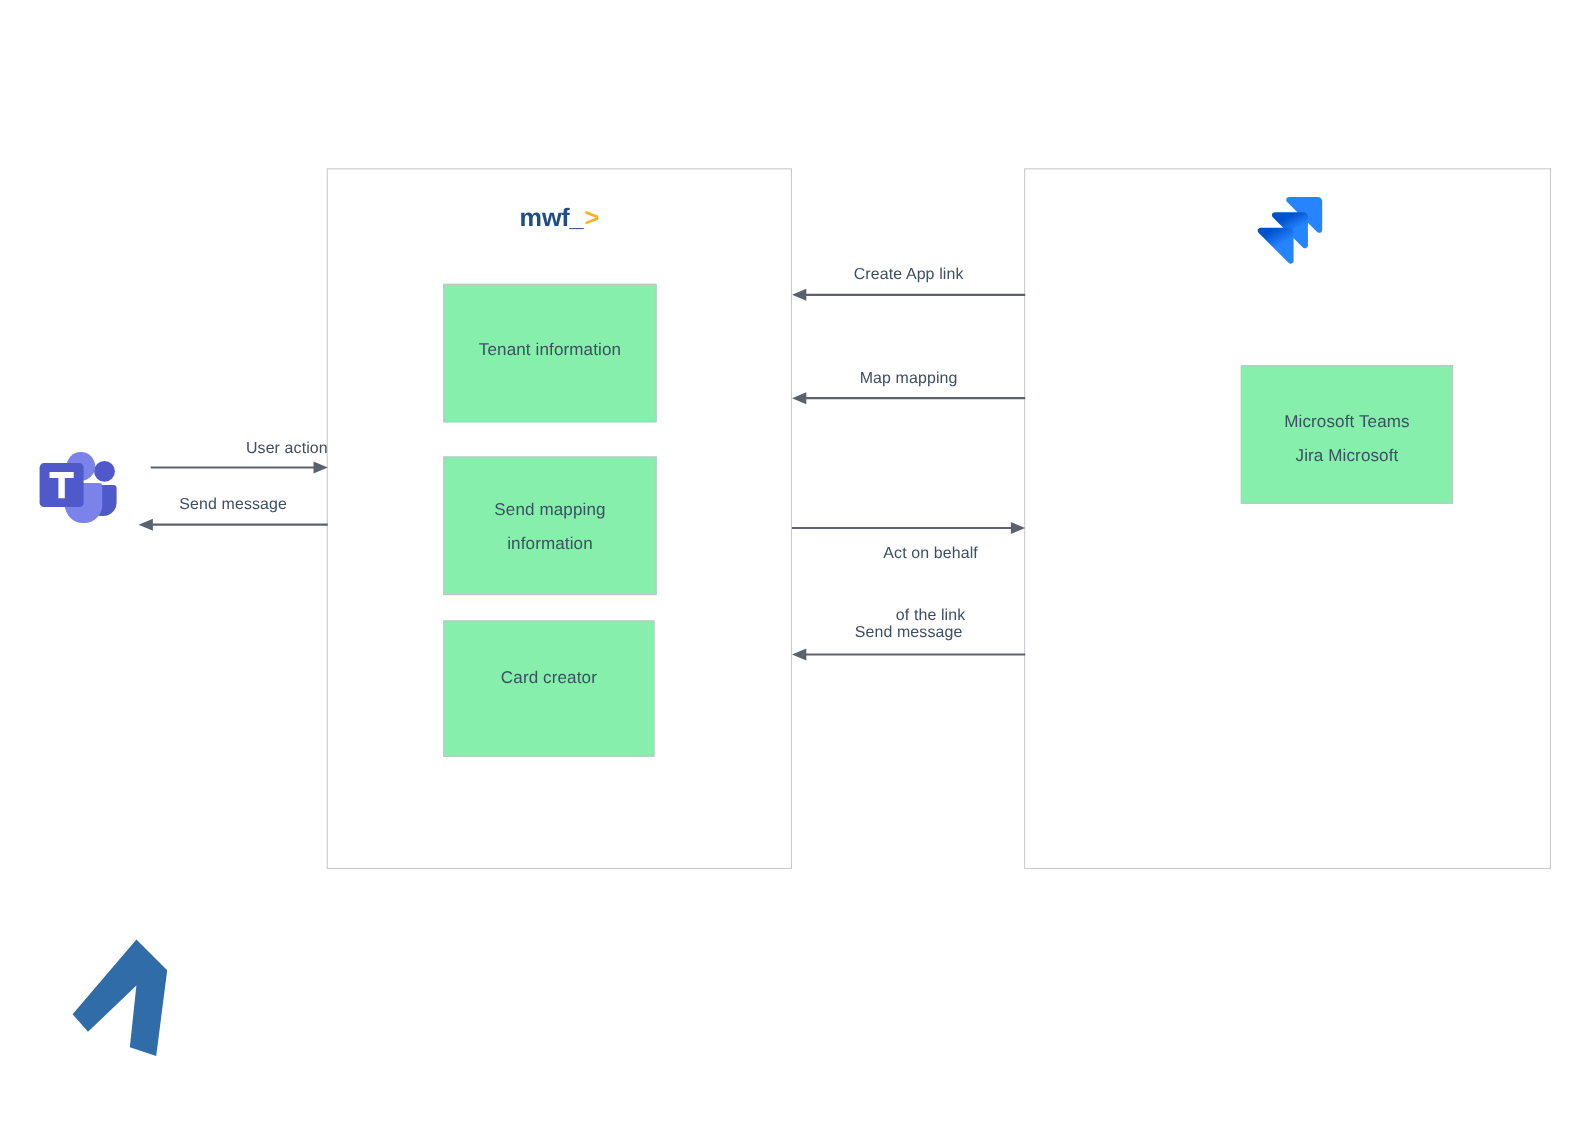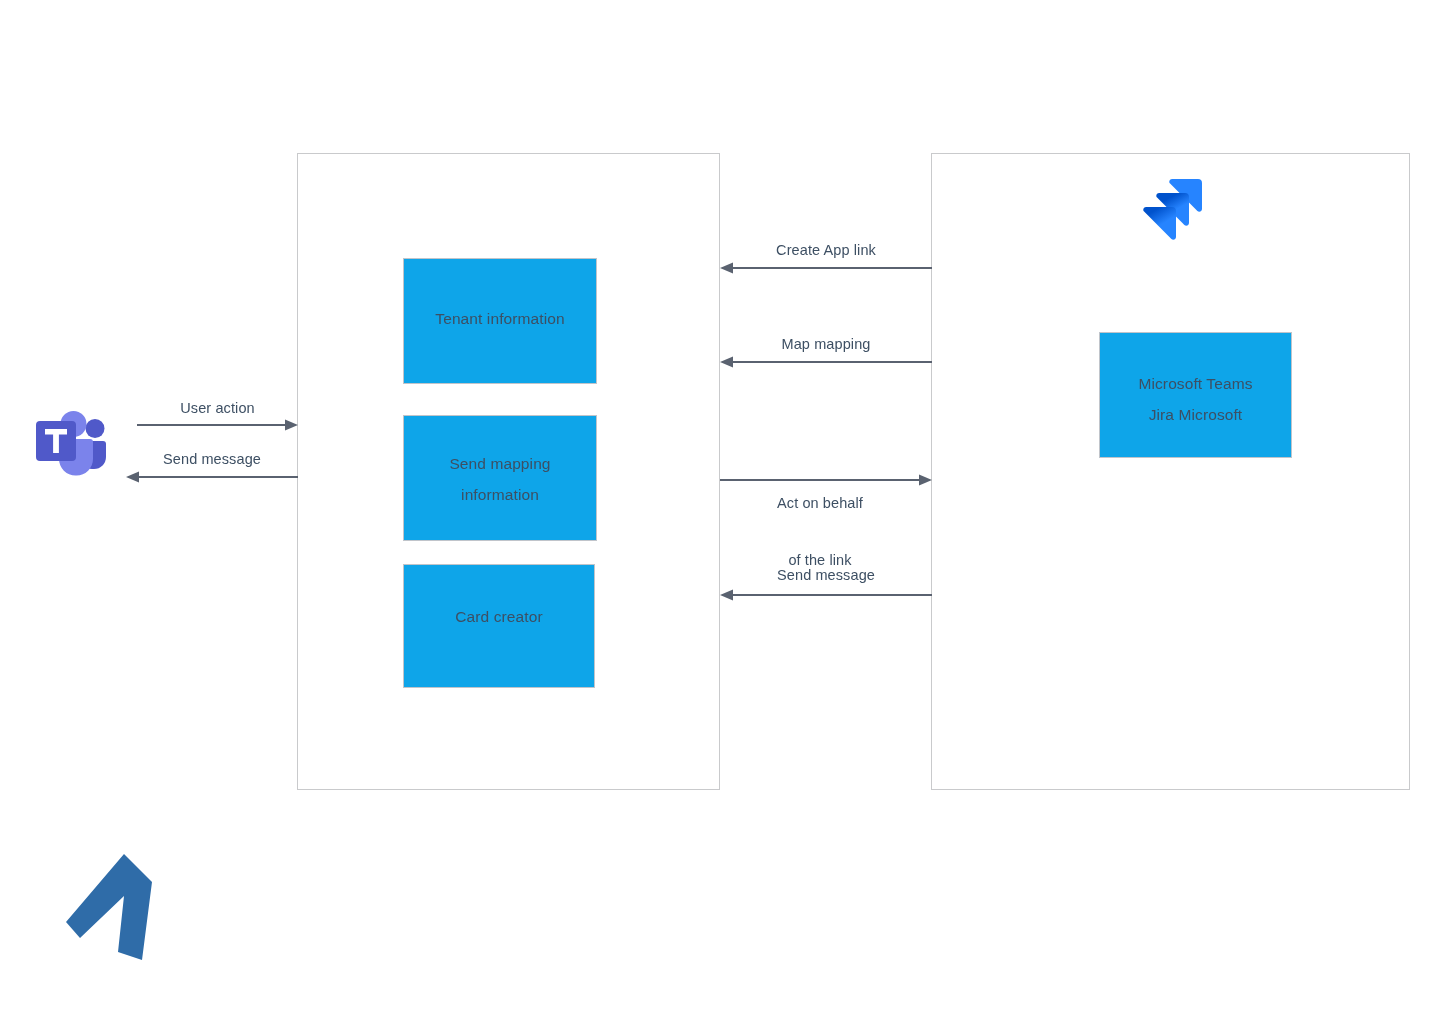--- a/index.html
+++ b/index.html
@@ -27,35 +27,35 @@
     border: 1.5px solid #c9cacc;
     background: #ffffff;
     box-sizing: border-box;
   }
   #panel-mwf  { left: 297px; top: 153px; width: 423px; height: 637px; }
   #panel-jira { left: 931px; top: 153px; width: 479px; height: 637px; }
 
   
   .component-box {
     position: absolute;
-    background: #0ea5e9;
+    background: #86efac;
     border: 1.3px solid #c0c4ca;
     box-sizing: border-box;
     display: flex;
     flex-direction: column;
     text-align: center;
     font-size: 15.5px;
     line-height: 31px;
     color: #3d4f63;
     letter-spacing: 0.1px;
   }
   #box-tenant   { left: 403px; top: 258px; width: 194px; height: 126px; padding-top: 44px; }
   #box-usermap  { left: 403px; top: 415px; width: 194px; height: 126px; padding-top: 32px; }
   #box-card     { left: 403px; top: 564px; width: 192px; height: 124px; padding-top: 36px; }
-  #box-connector{ left: 1099px; top: 332px; width: 193px; height: 126px; padding-top: 35px; }
+  #box-connector{ left: 1128px; top: 332px; width: 193px; height: 126px; padding-top: 35px; }
 
   
   #mwf-logo {
     position: absolute;
     left: 297px;
     top: 181px;
     width: 423px;
     height: 32px;
     display: flex;
     align-items: center;
@@ -114,32 +114,36 @@
   
   #flow-create-app-link { left: 720px; top: 262px;  width: 212px; }
   #flow-map-accounts    { left: 720px; top: 356px;  width: 212px; }
   #flow-act-on-behalf   { left: 720px; top: 474px;  width: 212px; }
   #flow-send-message-r  { left: 720px; top: 589px;  width: 212px; }
   #flow-user-action     { left: 137px; top: 419px;  width: 161px; }
   #flow-send-message-l  { left: 126px; top: 471px;  width: 172px; }
 
   #label-create-app-link { left: 720px; top: 241px;  width: 212px; }
   #label-map-accounts    { left: 720px; top: 335px;  width: 212px; }
-  #label-act-on-behalf   { left: 714px; top: 456px;  width: 212px; }
+  #label-act-on-behalf   { left: 740px; top: 456px;  width: 212px; }
   #label-send-message-r  { left: 720px; top: 566px;  width: 212px; }
-  #label-user-action     { left: 137px; top: 399px;  width: 161px; }
+  #label-user-action     { left: 137px; top: 399px;  width: 161px; text-align: right; }
   #label-send-message-l  { left: 126px; top: 450px;  width: 172px; }
 </style>
 </head>
 <body>
 
 <div class="canvas">
 
   <div class="panel" id="panel-mwf"></div>
 
+  <div id="mwf-logo">
+    <span class="mwf-text">mwf_</span>
+      <span class="mwf-chevron">&gt;</span>
+  </div>
 
   <div class="component-box" id="box-tenant">
     <span>Tenant information</span>
   </div>
 
   <div class="component-box" id="box-usermap">
     <span>Send mapping</span>
     <span>information</span>
   </div>
 

